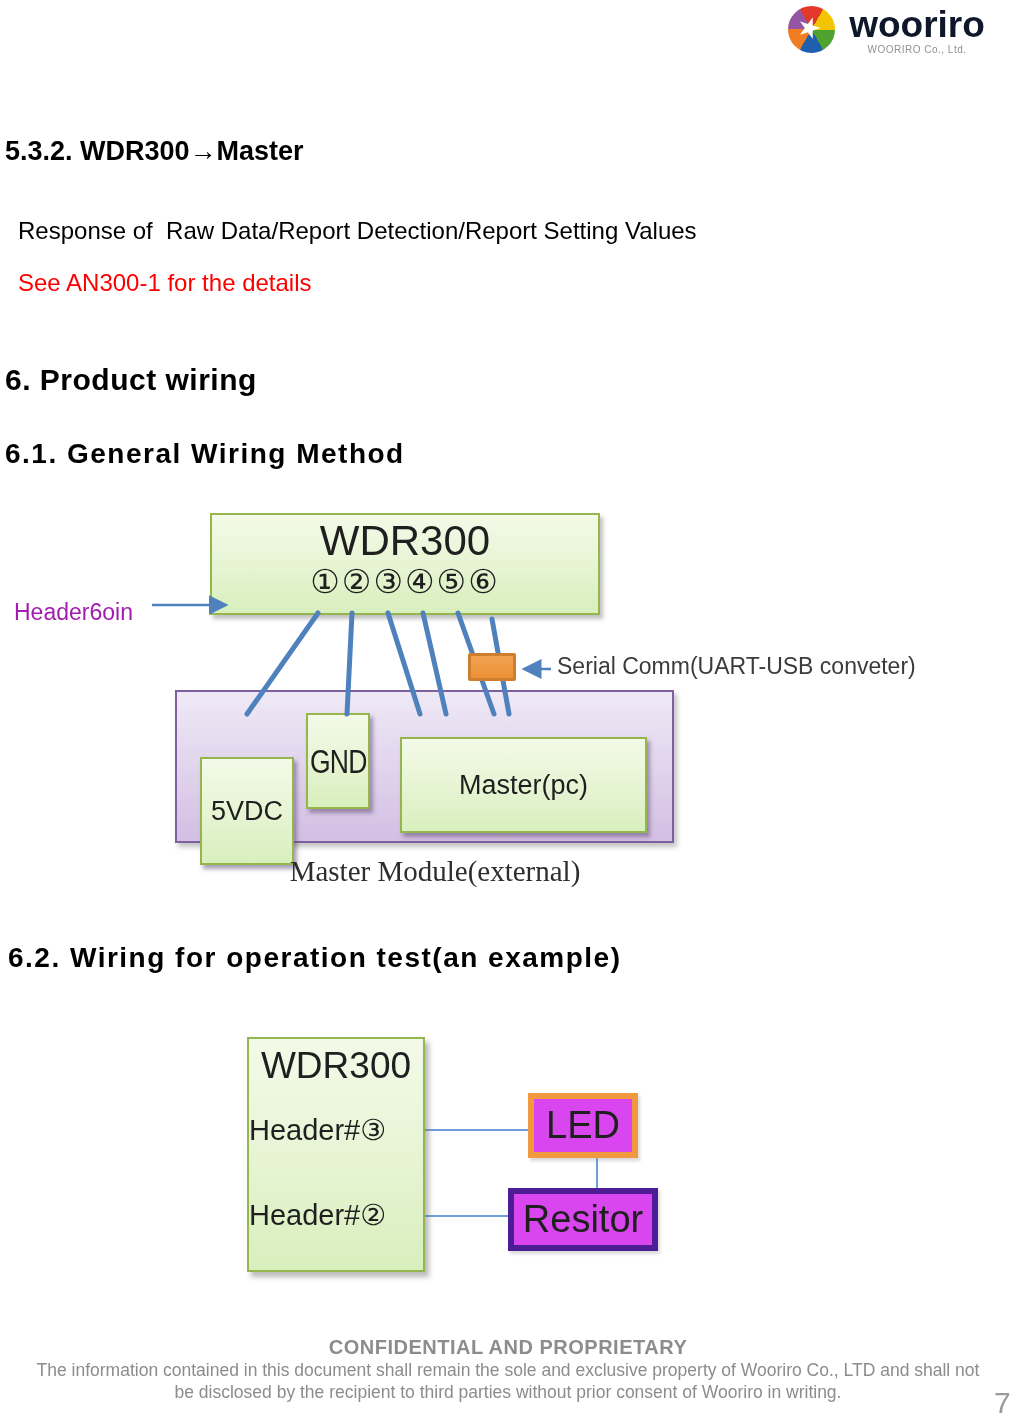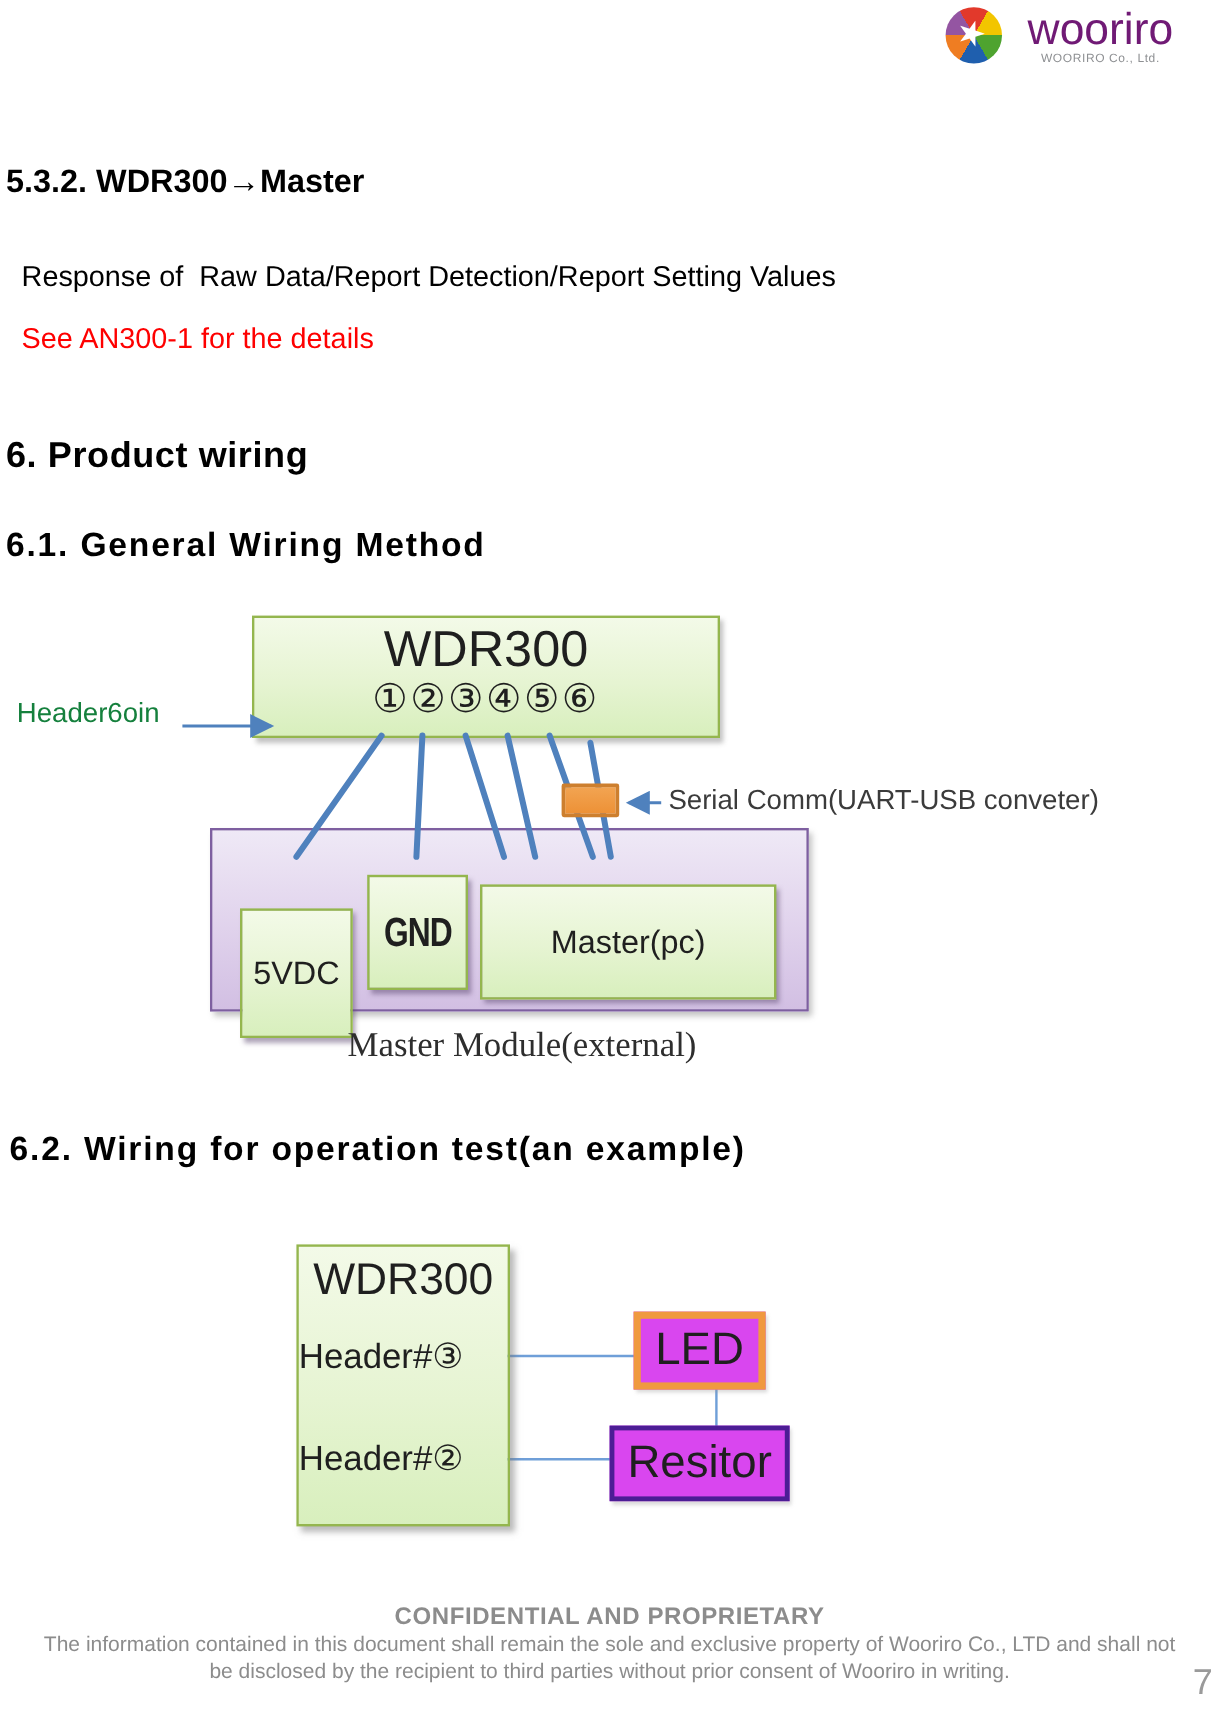--- a/index.html
+++ b/index.html
@@ -22,21 +22,21 @@
       #e2392b 0deg 60deg, #f2c500 60deg 120deg, #4ea32f 120deg 180deg,
       #1f5fae 180deg 240deg, #ef7d22 240deg 300deg, #9455a2 300deg 360deg);
   }
   .logo-star {
     position: absolute; left: 0; top: 0; width: 47px; height: 47px;
     display: flex; align-items: center; justify-content: center;
     color: #ffffff; font-size: 28px; line-height: 1; transform: rotate(18deg);
   }
   .logo-brand {
     position: absolute; left: 56px; top: 0px; width: 150px;
-    font-size: 37px; font-weight: normal; color: #701a75; letter-spacing: 0px;
+    font-size: 37px; font-weight: bold; color: #0f172a; letter-spacing: 0px;
     text-align: center;
   }
   .logo-tagline {
     position: absolute; left: 56px; top: 40px; width: 150px;
     font-size: 10px; color: #8e9093; text-align: center; letter-spacing: 0.5px;
   }
   
   .h532 { position: absolute; left: 5px;  top: 136px; font-size: 27px; font-weight: bold; }
   .p-response { position: absolute; left: 18px; top: 217px; font-size: 24px; white-space: pre-wrap; }
   .p-note { position: absolute; left: 18px; top: 269px; font-size: 24px; color: #fe0000; }
@@ -50,41 +50,41 @@
     background: linear-gradient(to bottom, #f3fae8 0%, #e6f4d2 55%, #d8efbd 100%);
     border: 2px solid #94b64e;
     box-shadow: 3px 4px 4px rgba(120,120,120,0.45);
   }
   .wdr1 {
     position: absolute; left: 210px; top: 18px; width: 390px; height: 102px; z-index: 2;
     text-align: center;
   }
   .wdr1-title { font-size: 42px; color: #1f1f1f; margin-top: 2px; }
   .wdr1-pins  { font-size: 33px; color: #1f1f1f; letter-spacing: 2px; margin-top: -3px; }
-  .hdr6-label { position: absolute; left: 14px; top: 86px; font-size: 23px; color: #15803d; z-index: 2; }
+  .hdr6-label { position: absolute; left: 14px; top: 104px; font-size: 23px; color: #a21caf; z-index: 2; }
   .orangebox {
     position: absolute; left: 468px; top: 158px; width: 48px; height: 28px; z-index: 4;
     background: linear-gradient(to bottom, #f2a452, #ed9136);
     border: 3px solid #cd7f2e; border-radius: 2px;
   }
   .serial-label { position: absolute; left: 557px; top: 158px; font-size: 23px; color: #3b3b3b; z-index: 2; }
   .purplebox {
     position: absolute; left: 175px; top: 195px; width: 499px; height: 153px; z-index: 1;
     background: linear-gradient(to bottom, #efe9f6 0%, #e0d2ec 55%, #d2bfe3 100%);
     border: 2px solid #7e5fa0;
     box-shadow: 3px 4px 5px rgba(120,120,120,0.45);
   }
   .innerbox {
     position: absolute; z-index: 2;
     display: flex; align-items: center; justify-content: center;
     box-shadow: 3px 4px 4px rgba(90,70,110,0.5);
     font-size: 27px; color: #1f1f1f;
   }
   .vdc    { left: 200px; top: 218px; width: 94px;  height: 108px; margin-top: 44px; }
-  .gnd    { left: 306px; top: 234px; width: 84px;  height: 96px; font-weight: bold; }
+  .gnd    { left: 306px; top: 218px; width: 64px;  height: 96px; }
   .gnd span { font-size: 34px; transform: scaleX(0.78); letter-spacing: -1px; }
   .master { left: 400px; top: 218px; width: 247px; height: 96px; margin-top: 24px; }
   .dia1-caption {
     position: absolute; left: 175px; top: 360px; width: 520px; z-index: 2;
     text-align: center; font-size: 29px; color: #2e2e2e; font-family: Liberation Serif, serif;
   }
   
   .dia2 { position: absolute; left: 0; top: 1035px; width: 1016px; height: 260px; }
   .dia2 svg.wires { position: absolute; left: 0; top: 0; z-index: 1; pointer-events: none; }
   .wdr2 {
@@ -94,21 +94,21 @@
   .wdr2-title { text-align: center; font-size: 37px; color: #1f1f1f; margin-top: 6px; }
   .wdr2-h3 { position: absolute; left: 0; right: 3px; top: 74px;  font-size: 29px; color: #1f1f1f; }
   .wdr2-h2 { position: absolute; left: 0; right: 3px; top: 159px; text-align: left; font-size: 29px; color: #1f1f1f; }
   .compbox {
     position: absolute; z-index: 2; background: #d946ef;
     display: flex; align-items: center; justify-content: center;
     font-size: 38px; color: #1f1f1f;
     box-shadow: 2px 3px 3px rgba(150,150,150,0.35);
   }
   .led     { left: 528px; top: 58px;  width: 110px; height: 65px; border: 6px solid #f0993f; }
-  .resitor { left: 508px; top: 153px; width: 150px; height: 63px; border: 4px solid #4c1d95; }
+  .resitor { left: 508px; top: 153px; width: 150px; height: 63px; border: 6px solid #4c1d95; }
   
   .footer { position: absolute; left: 0; top: 1336px; width: 1016px; text-align: center; color: #8c8c8c; }
   .footer-title { font-size: 20px; font-weight: bold; letter-spacing: 0.5px; }
   .footer-line  { font-size: 17.5px; line-height: 22px; }
   .page-number  { position: absolute; left: 994px; top: 1386px; font-size: 30px; color: #9a9a9a; }
 </style>
 </head>
 <body>
 
 <div class="page">

